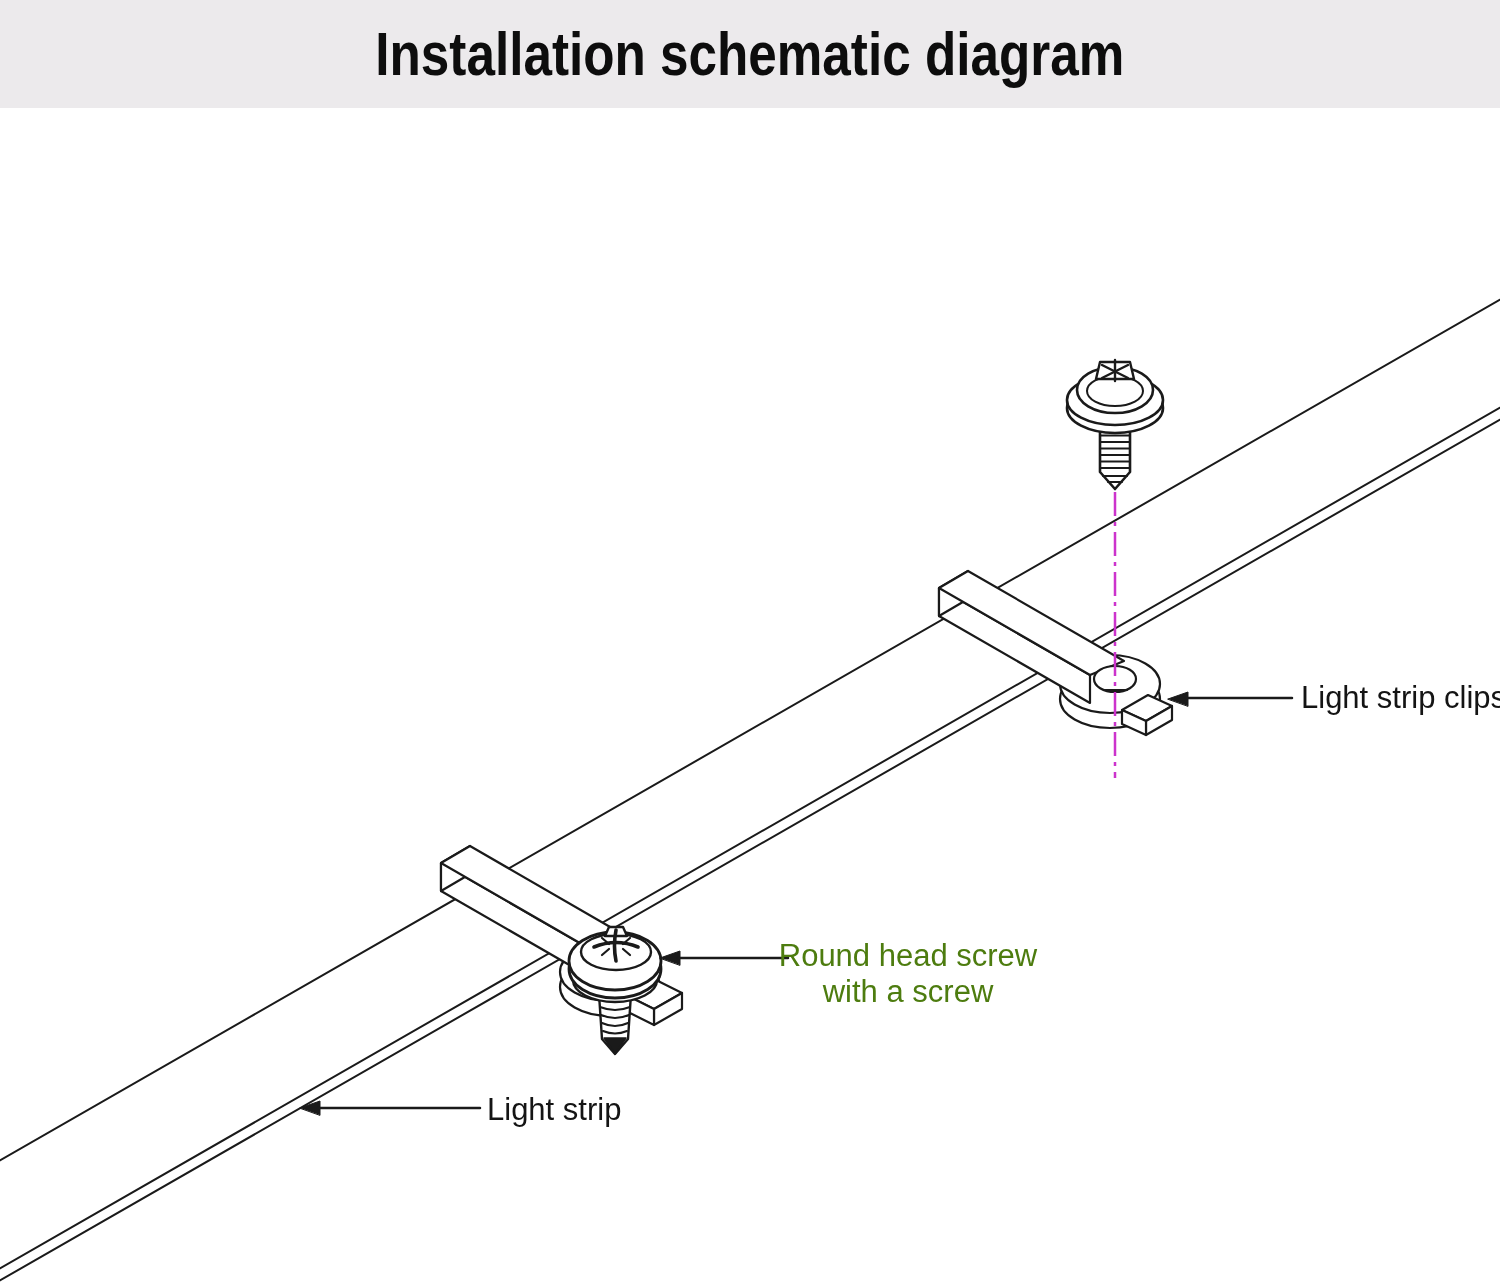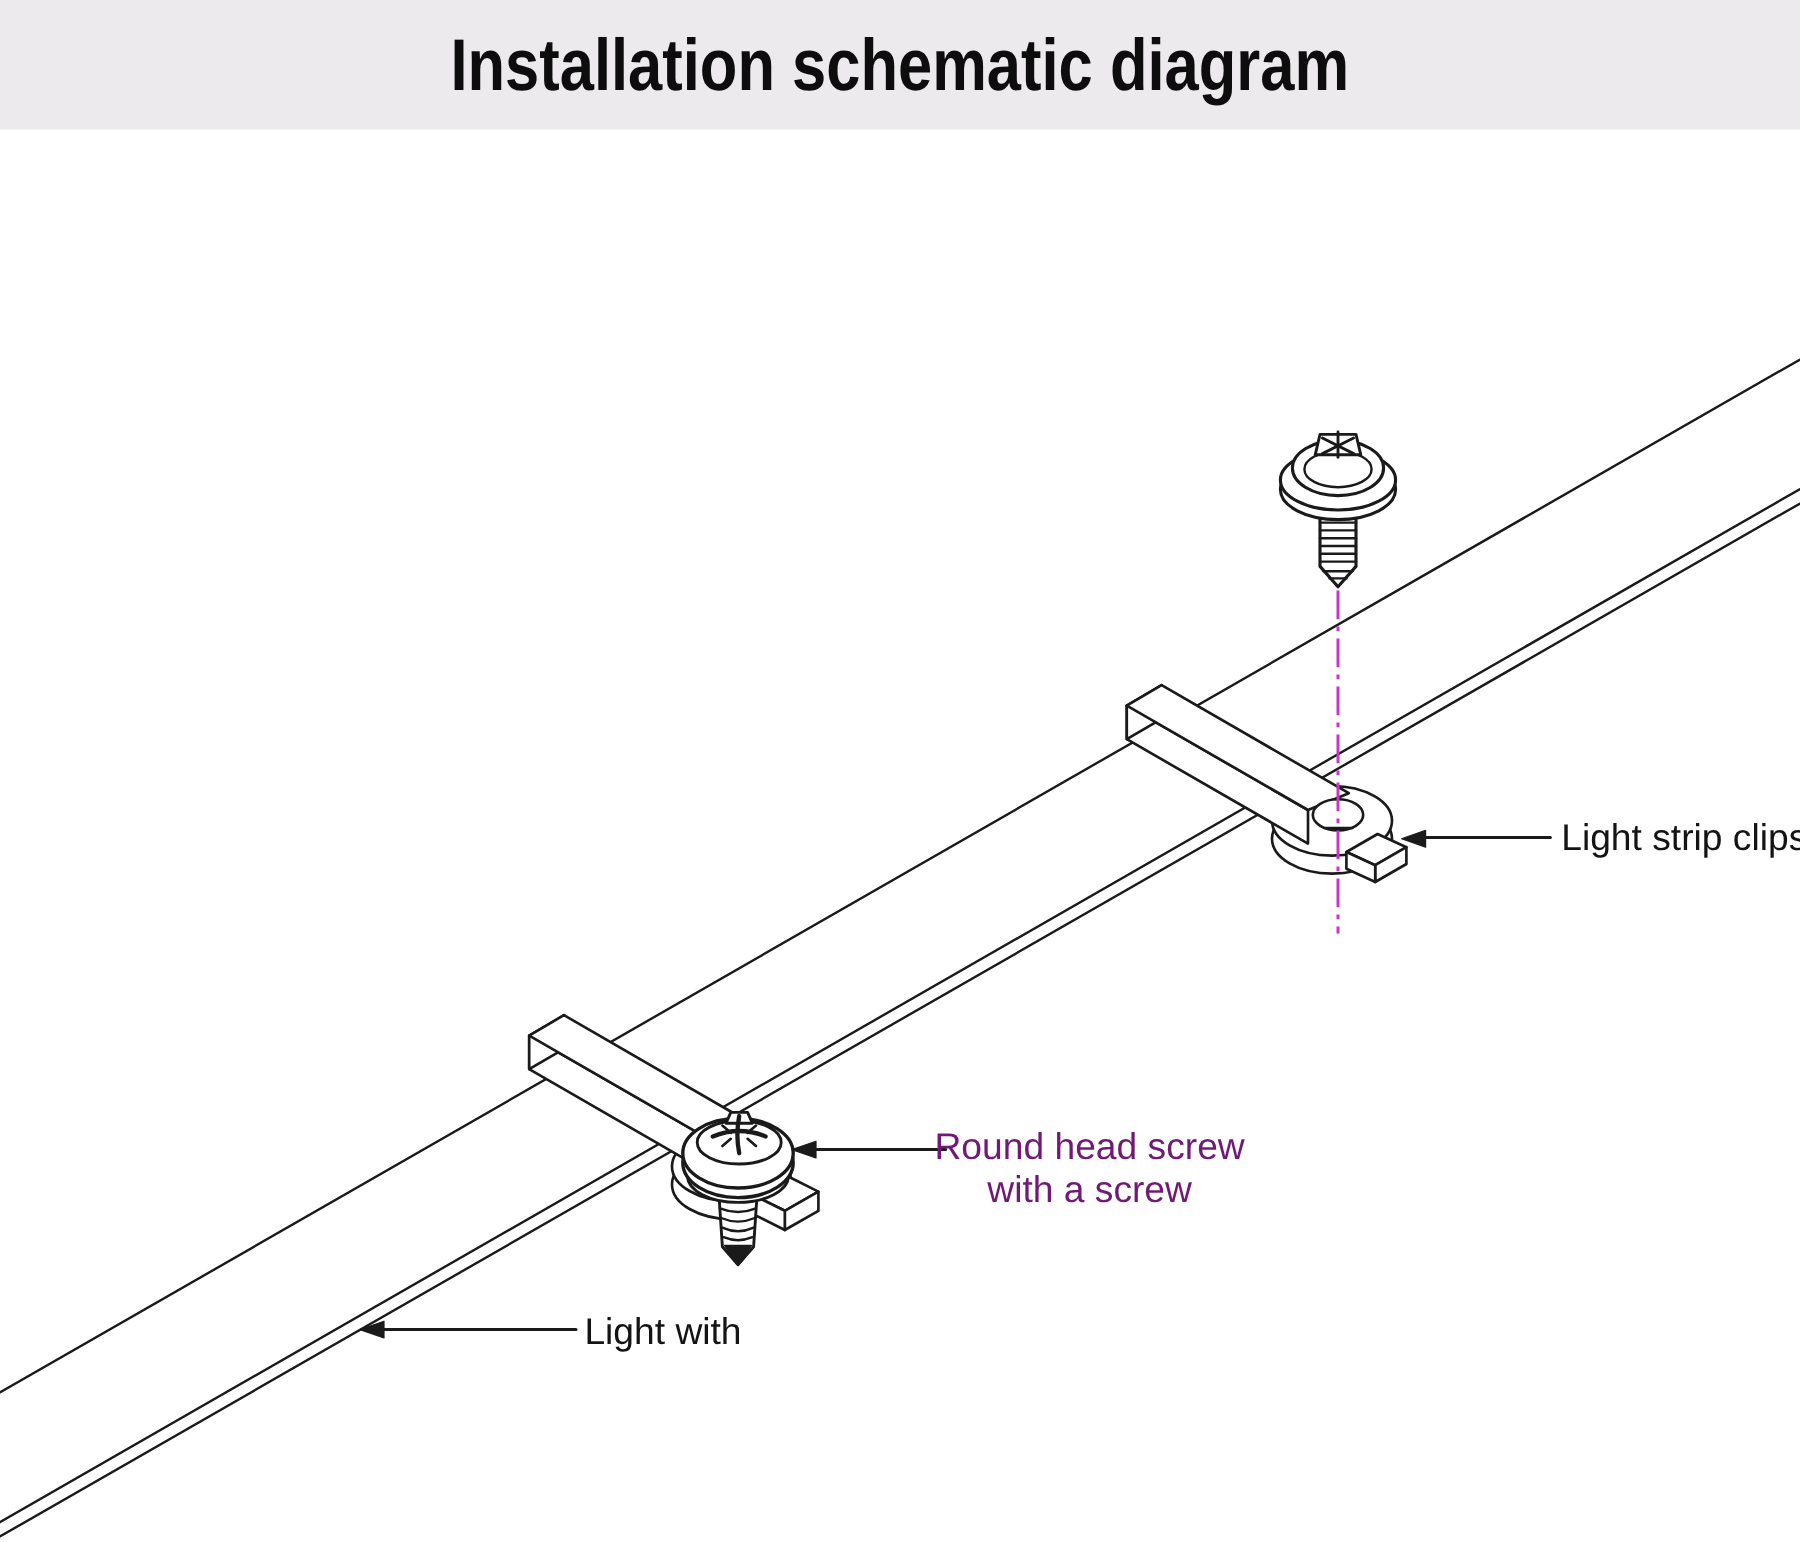--- a/index.html
+++ b/index.html
@@ -10,21 +10,21 @@
     background:#eceaec; display:flex; align-items:center; justify-content:center;
   }
   .title-text {
     font-size:61px; font-weight:bold; color:#0d0d0d; white-space:nowrap;
     transform:scaleX(0.84); letter-spacing:0px;
   }
 
   svg.diagram { position:absolute; left:0; top:0; width:1500px; height:1285px; }
 
   .label { position:absolute; font-size:31px; color:#141414; white-space:nowrap; line-height:34px; }
-  .label-block { position:absolute; font-size:31px; color:#701a75; line-height:36px; text-align:center; }
+  .label-block { position:absolute; font-size:31px; color:#4d7c0f; line-height:36px; text-align:center; }
 
   #label-clips { left:1301px; top:681px; }
   #label-screw { left:778px; top:938px; width:260px; }
   #label-strip { left:487px; top:1093px; }
 </style>
 </head>
 <body>
 
 <div class="page">
 
@@ -131,15 +131,15 @@
     </g>
   </svg>
 
   <div class="label" id="label-clips">Light strip clips</div>
 
   <div class="label-block" id="label-screw">
     <div>Round head screw</div>
     <div>with a screw</div>
   </div>
 
-  <div class="label" id="label-strip">Light with</div>
+  <div class="label" id="label-strip">Light strip</div>
 
 </div>
 
 </body></html>

